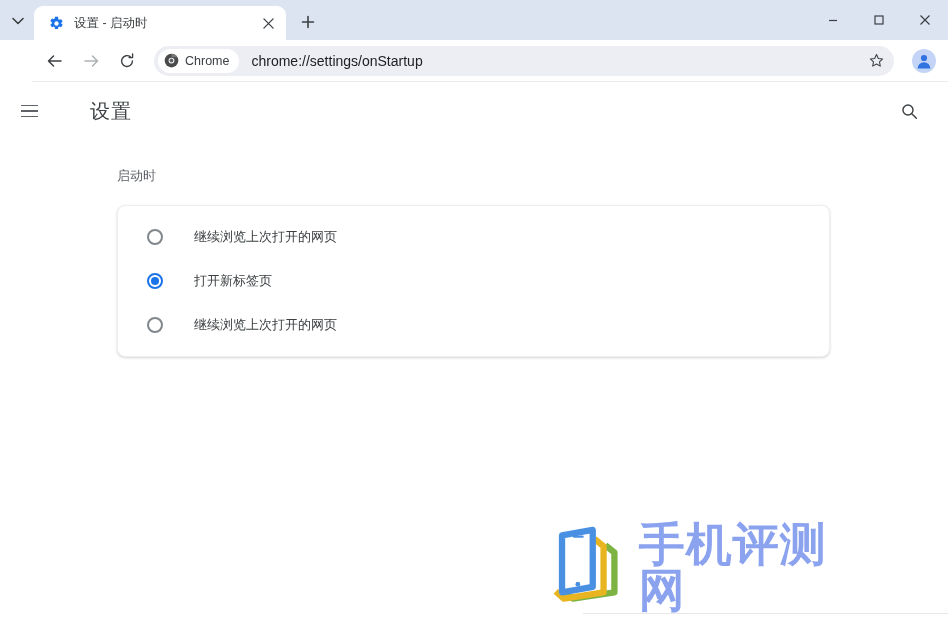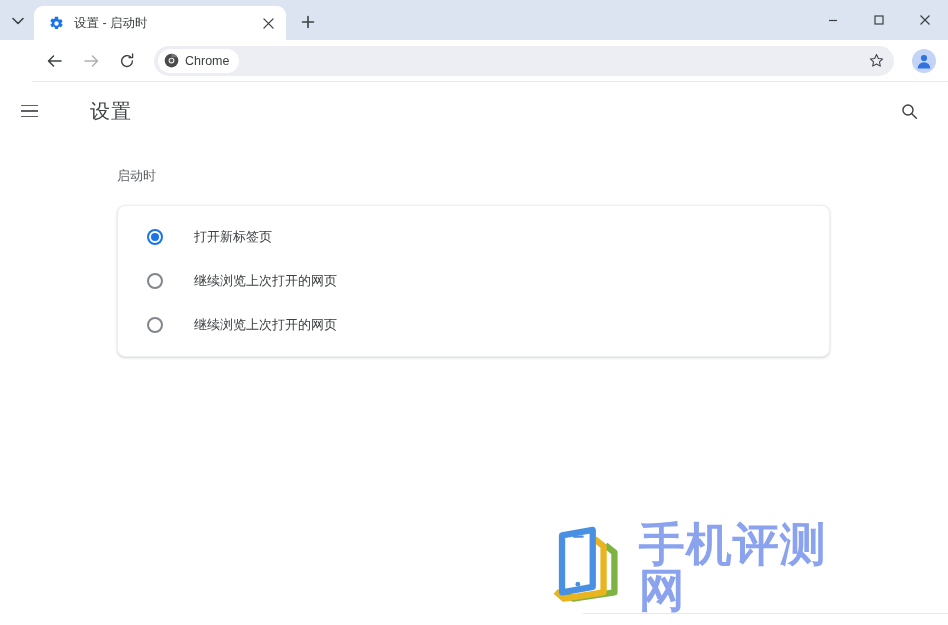--- a/index.html
+++ b/index.html
@@ -287,20 +287,21 @@
     <div class="omnibox">
       <div class="chrome-chip">
         <svg width="15" height="15" viewBox="0 0 24 24">
           <circle cx="12" cy="12" r="11" fill="#4a4a4a"></circle>
           <circle cx="12" cy="12" r="4.6" fill="#ffffff"></circle>
           <circle cx="12" cy="12" r="3.1" fill="#5f6368"></circle>
           <path d="M12 1 A11 11 0 0 1 21.5 6.6 L12 6.6 Z" fill="#777"></path>
         </svg>
         <span class="chip-label">Chrome</span>
       </div>
+      <span class="url-text" title="搜索 Google 或输入网址">chrome://settings/onStartup</span>
       <span class="omni-right">
         <span class="star-btn">
           <svg width="17" height="17" viewBox="0 0 24 24">
             <path d="M12 3.5 L14.6 9.1 L20.7 9.8 L16.2 13.9 L17.4 19.9 L12 16.9 L6.6 19.9 L7.8 13.9 L3.3 9.8 L9.4 9.1 Z" fill="none" stroke="#3c4043" stroke-width="1.5" stroke-linejoin="round"></path>
           </svg>
         </span>
       </span>
     </div>
 
     <div class="profile-btn">
@@ -335,27 +336,27 @@
         </svg>
       </div>
     </div>
 
     <div class="section">
       <div class="section-title">启动时</div>
 
       <div class="card">
 
         <div class="radio-row">
+          <span class="radio"></span>
+          <span class="radio-label">继续浏览上次打开的网页</span>
+        </div>
+
+        <div class="radio-row">
           <span class="radio checked"></span>
           <span class="radio-label">打开新标签页</span>
-        </div>
-
-        <div class="radio-row">
-          <span class="radio"></span>
-          <span class="radio-label">继续浏览上次打开的网页</span>
         </div>
 
         <div class="radio-row">
           <span class="radio"></span>
           <span class="radio-label">继续浏览上次打开的网页</span>
         </div>
 
       </div>
     </div>
   </div>

